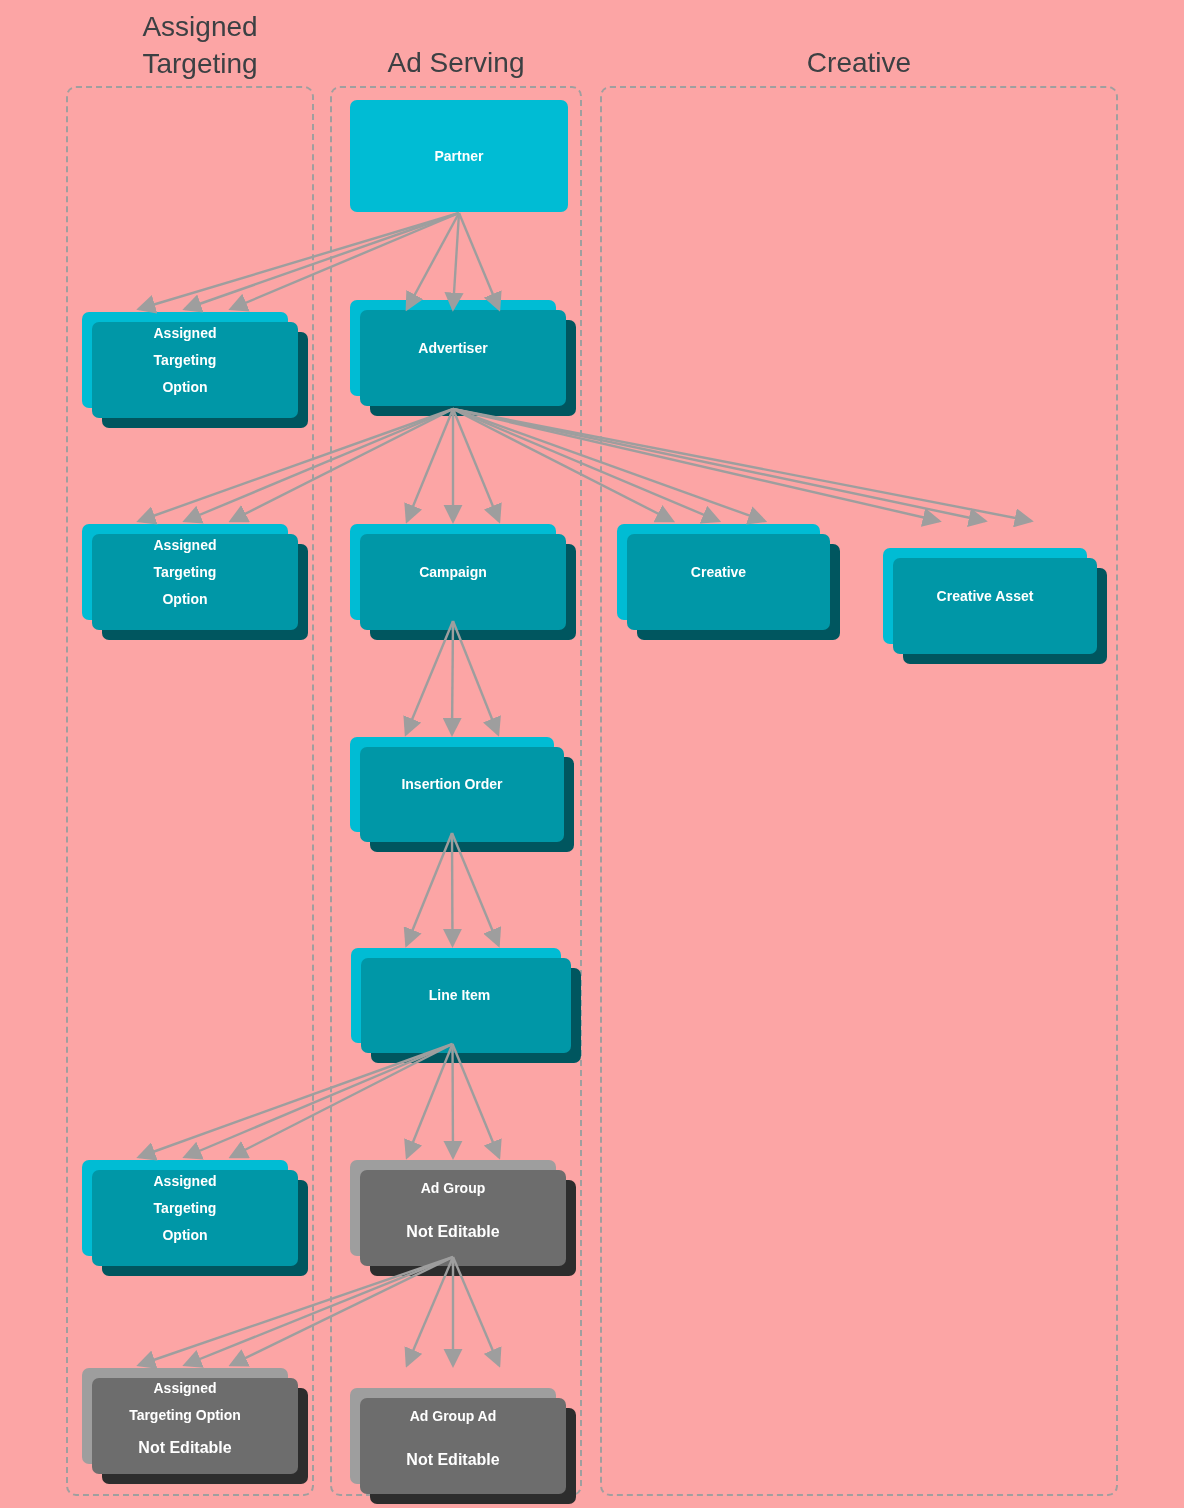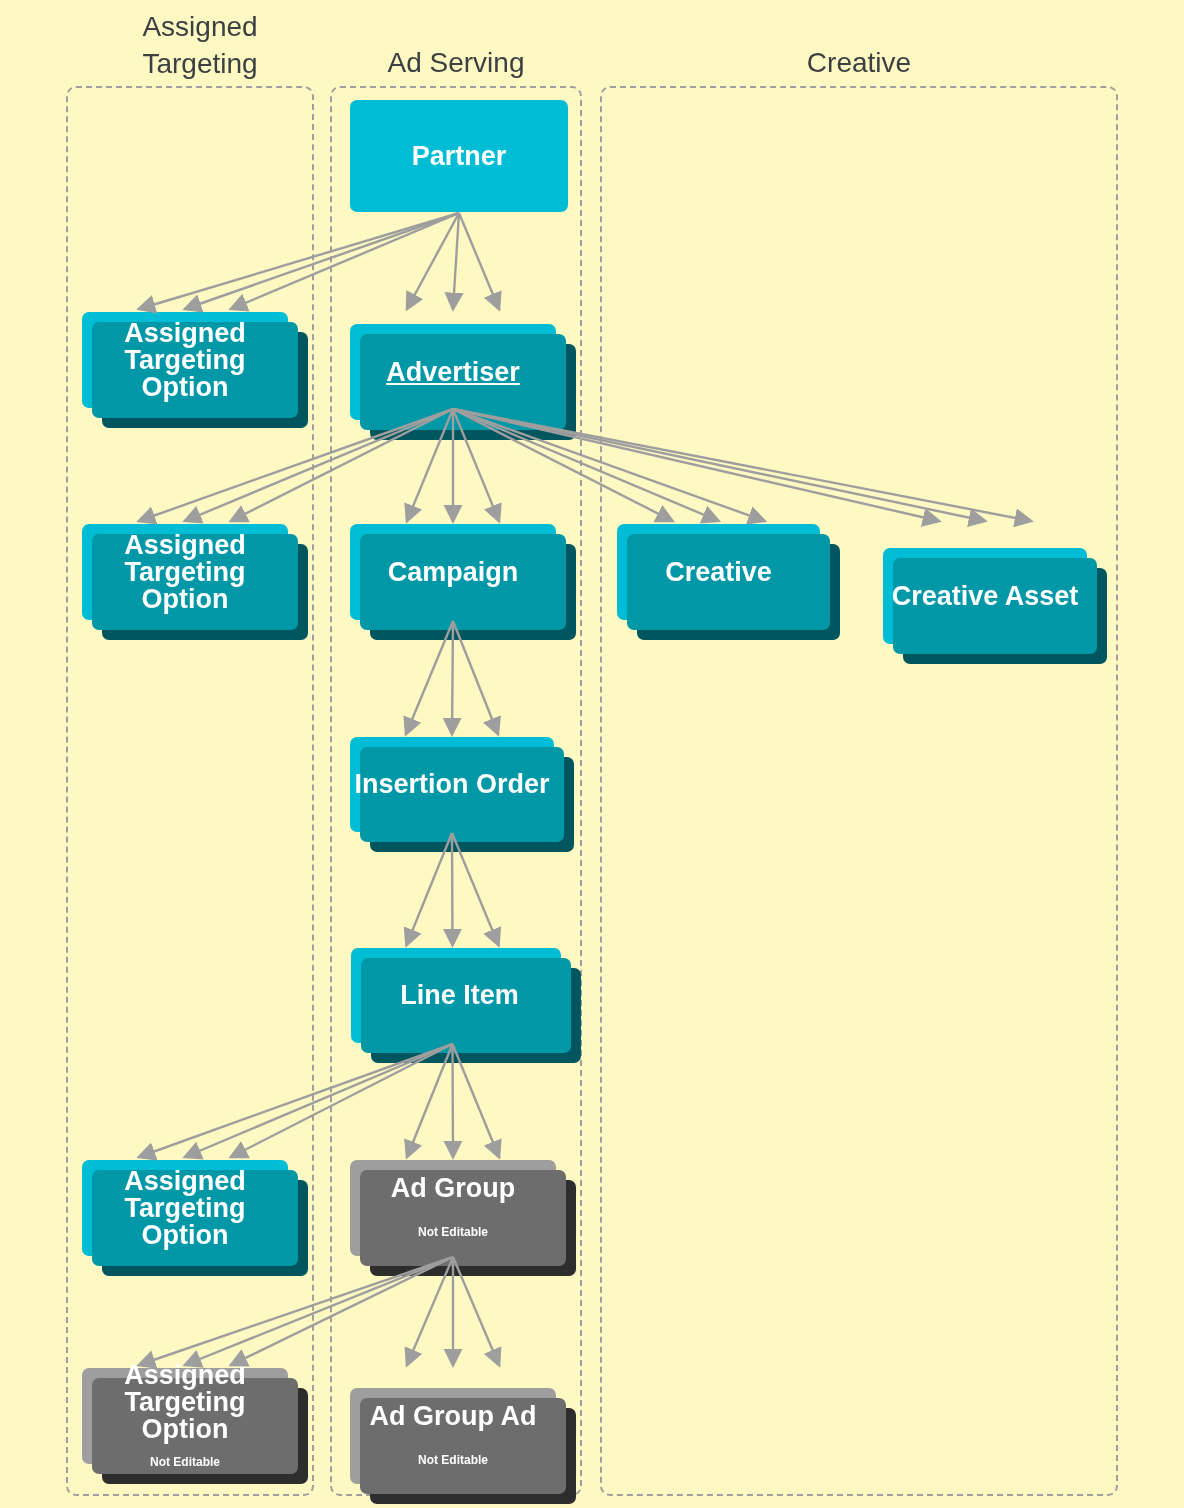--- a/index.html
+++ b/index.html
@@ -2,38 +2,38 @@
 <html style="--cyan: #00bcd4; --cyan2: #0097a7; --cyan3: #00565f; --gray: #9e9e9e; --gray2: #6d6d6d; --gray3: #2d2d2d; --arrow: #9e9e9e; --title: #3c4043;"><head>
 <meta charset="utf-8">
 <style>
   :root{
     --cyan:#00bcd4; --cyan2:#0097a7; --cyan3:#00565f;
     --gray:#9e9e9e; --gray2:#6d6d6d; --gray3:#2d2d2d;
     --arrow:#9e9e9e; --title:#3c4043;
   }
   html,body{margin:0;padding:0;background:#fff;}
   .canvas{
-    position:relative;width:1184px;height:1508px;background:#fef9c3;
+    position:relative;width:1184px;height:1508px;background:#fca5a5;
     font-family:"Liberation Sans",sans-serif;overflow:hidden;
   }
   .col{
     position:absolute;top:86px;height:1410px;box-sizing:border-box;
     border:2px dashed #9f9f9f;border-radius:10px;z-index:0;background:transparent;
   }
   .col-title{
     position:absolute;color:var(--title);font-size:28px;line-height:37px;
     text-align:center;white-space:pre-line;z-index:0;
   }
   .node{
     position:absolute;border-radius:7px;z-index:1;
     display:flex;flex-direction:column;align-items:center;justify-content:center;
     text-align:center;color:#ffffff;font-weight:bold;
   }
-  .node .lbl{font-size:27px;line-height:27px;white-space:pre-line;}
-  .node .sub{font-size:12px;line-height:18px;margin-top:21px;}
+  .node .lbl{font-size:14px;line-height:27px;white-space:pre-line;}
+  .node .sub{font-size:16px;line-height:18px;margin-top:21px;}
   .cyan{background:var(--cyan);}
   .gray{background:var(--gray);}
   .stack::before,.stack::after{
     content:"";position:absolute;top:0;left:0;right:0;bottom:0;border-radius:7px;
   }
   .stack::before{transform:translate(10px,10px);z-index:-1;}
   .stack::after{transform:translate(20px,20px);z-index:-2;}
   .cyan.stack::before{background:var(--cyan2);}
   .cyan.stack::after{background:var(--cyan3);}
   .gray.stack::before{background:var(--gray2);}
@@ -59,21 +59,21 @@
   <div class="node cyan" style="left: 350px; top: 100px; width: 218px; height: 112px;">
     <div class="lbl">Partner</div>
   </div>
 
   <div class="node cyan stack" style="left: 82px; top: 312px; width: 206px; height: 96px;">
     <div class="lbl">Assigned
 Targeting
 Option</div>
   </div>
 
-  <div class="node cyan stack" style="left: 350px; top: 324px; width: 206px; height: 96px; text-decoration: underline;">
+  <div class="node cyan stack" style="left: 350px; top: 300px; width: 206px; height: 96px;">
     <div class="lbl">Advertiser</div>
   </div>
 
   <div class="node cyan stack" style="left: 82px; top: 524px; width: 206px; height: 96px;">
     <div class="lbl">Assigned
 Targeting
 Option</div>
   </div>
 
   <div class="node cyan stack" style="left: 350px; top: 524px; width: 206px; height: 96px;">

